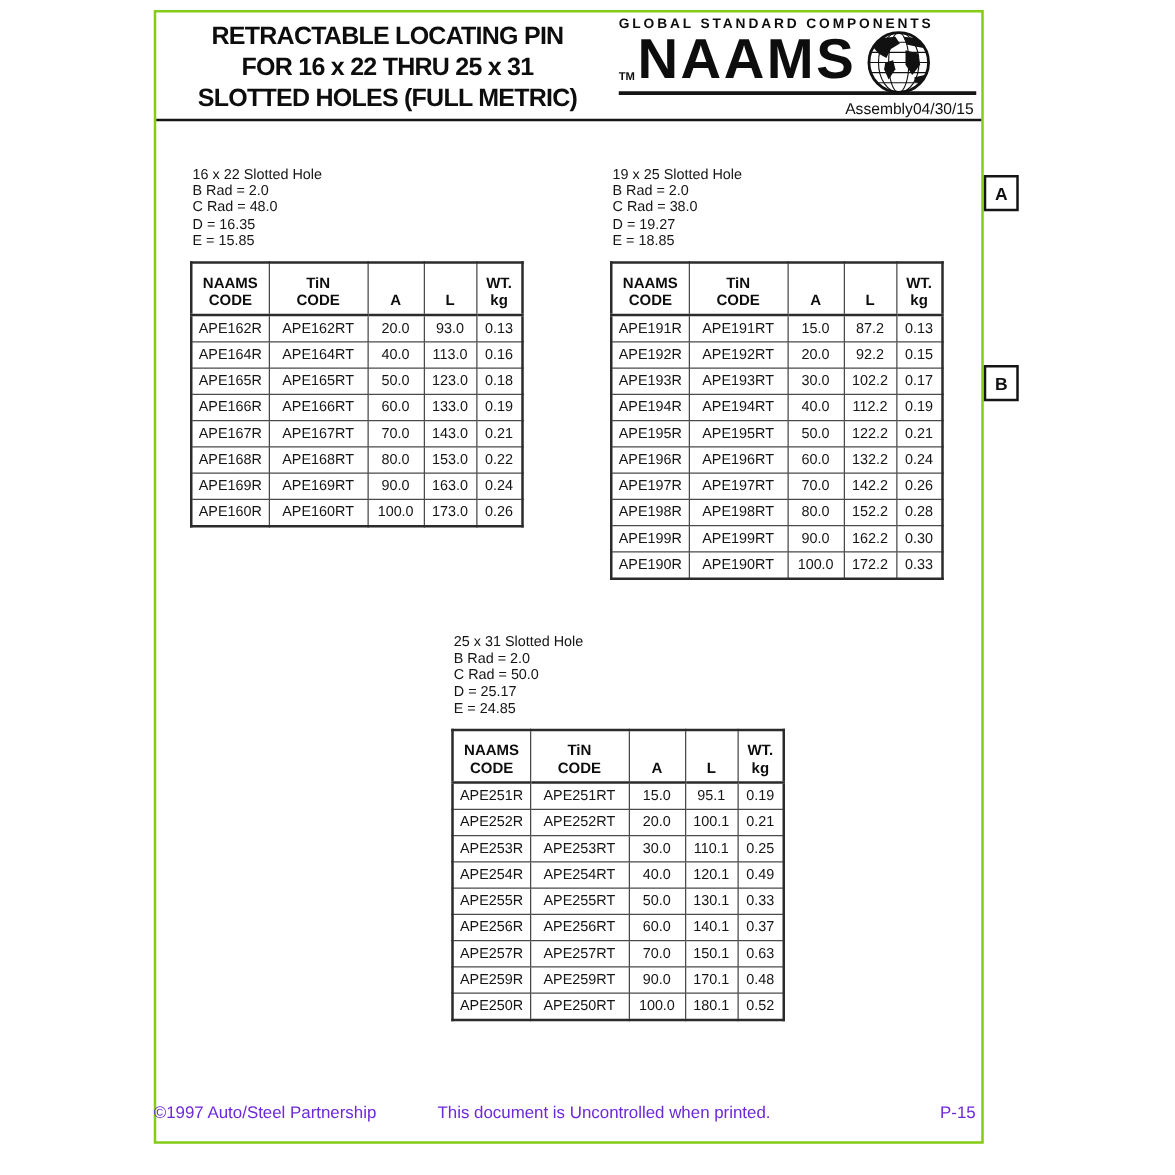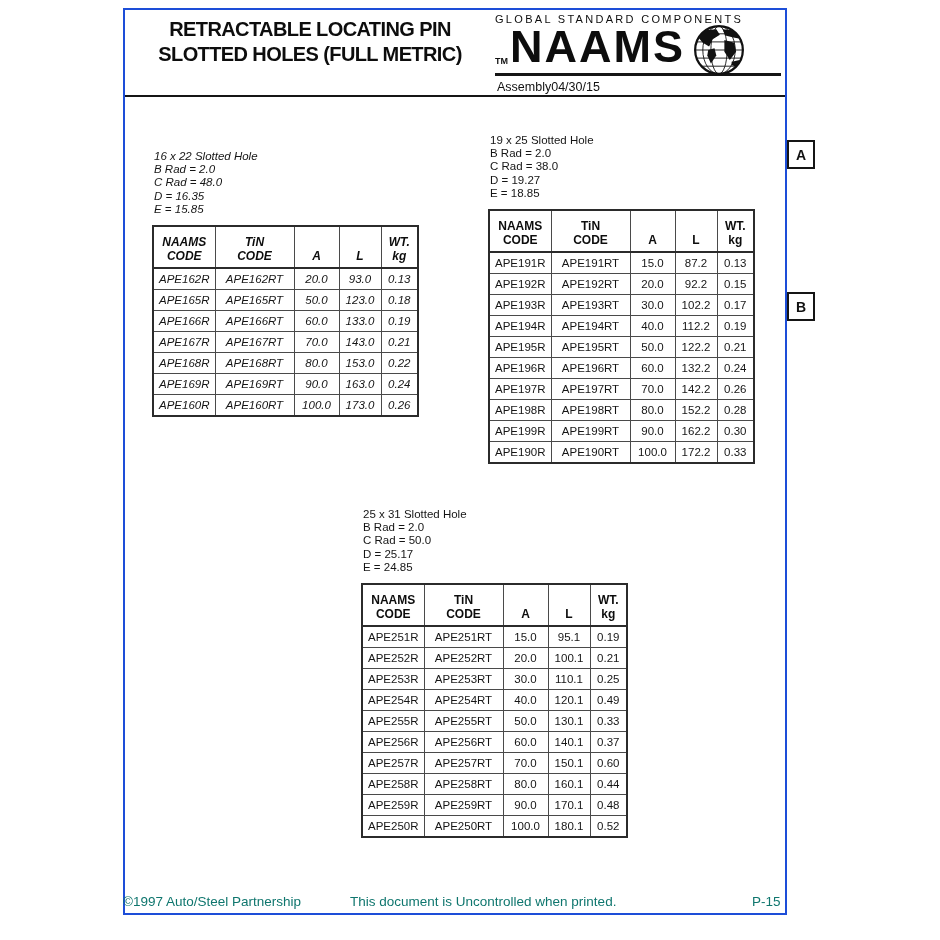--- a/index.html
+++ b/index.html
@@ -1,70 +1,71 @@
 <!DOCTYPE html>
 <html><head>
 <meta charset="utf-8">
 <style>
   html,body{margin:0;padding:0;}
   body{
     width:940px;height:940px;position:relative;background:#ffffff;
     font-family:"Liberation Sans", sans-serif;color:#111;overflow:hidden;
   }
   
-  .doc{position:absolute;left:123px;top:8px;width:660px;height:903px;border:2px solid #1d4ed8;background:#fff;}
+  .doc{position:absolute;left:123px;top:8px;width:660px;height:903px;border:2px solid #84cc16;background:#fff;}
   
   .titleblock{position:relative;width:100%;height:85px;border-bottom:2px solid #151515;}
   .title{
     position:absolute;left:4px;top:7px;width:362px;text-align:center;
     font-weight:bold;font-size:20px;line-height:25px;letter-spacing:-0.6px;color:#0d0d0d;
   }
   .brand{position:absolute;left:370px;top:3px;width:286px;}
-  .tagline{font-size:11px;font-weight:normal;letter-spacing:2.3px;white-space:nowrap;color:#0d0d0d;}
+  .tagline{font-size:11px;font-weight:bold;letter-spacing:2.3px;white-space:nowrap;color:#0d0d0d;}
   .brandrow{display:flex;align-items:flex-start;height:48px;margin-top:0;}
   .tm{font-size:9px;font-weight:bold;align-self:flex-end;margin:0 2px 7px 0;}
   .naams{font-size:45px;font-weight:bold;letter-spacing:2px;line-height:44px;color:#0d0d0d;}
   .globe{margin-left:7px;margin-top:-2px;flex:0 0 auto;}
   .brandrule{height:3px;background:#151515;margin-top:0;}
-  .brandmeta{display:flex;justify-content:flex-start;font-size:12.5px;padding:4px 2px 12px 2px;}
+  .brandmeta{display:flex;justify-content:flex-end;font-size:12.5px;padding:4px 2px 12px 2px;}
   
   .marker{
     position:absolute;width:24px;height:25px;border:2px solid #151515;background:#fff;
     display:flex;align-items:center;justify-content:center;font-size:14px;font-weight:bold;
   }
   #marker-a{left:787px;top:140px;}
   #marker-b{left:787px;top:292px;}
   
   .table-section{position:absolute;}
-  #sec-0{left:152px;top:150px;font-style:italic;}
+  #sec-0{left:152px;top:134px;}
   #sec-1{left:488px;top:134px;}
   #sec-2{left:347px;top:508px;margin-left:14px;}
   .table-info{font-size:11.5px;line-height:13.2px;margin:0 0 9px 2px;color:#151515;}
   table{border-collapse:collapse;border:2px solid #2b2b2b;background:#fff;}
   col.c1{width:62px;} col.c2{width:79px;} col.c3{width:45px;} col.c4{width:42px;} col.c5{width:37px;}
   th,td{border:1px solid #4a4a4a;text-align:center;}
   thead th{
     font-size:12px;font-weight:bold;vertical-align:bottom;
     padding:4px 2px 4px;height:32px;line-height:14px;border-bottom:2px solid #2b2b2b;color:#0d0d0d;
   }
   tbody td{font-size:11.5px;height:20px;padding:0 2px;color:#151515;}
   
-  .footer-item{position:absolute;top:882px;font-size:13.5px;color:#0f766e;margin-top:12px;}
+  .footer-item{position:absolute;top:882px;font-size:13.5px;color:#6d28d9;}
   #footer-copyright{left:123px;}
   #footer-notice{left:350px;}
   #footer-page{left:752px;}
 </style>
 </head>
 <body>
 
 <div class="doc">
 
   <div class="titleblock">
     <div class="title">
       <div>RETRACTABLE LOCATING PIN</div>
+      <div>FOR 16 x 22 THRU 25 x 31</div>
       <div>SLOTTED HOLES (FULL METRIC)</div>
     </div>
 
     <div class="brand">
       <div class="tagline">GLOBAL STANDARD COMPONENTS</div>
       <div class="brandrow">
         <span class="tm">TM</span>
         <span class="naams">NAAMS</span>
         <svg class="globe" viewBox="0 0 60 60" width="54" height="54" aria-hidden="true">
           <defs>
@@ -144,20 +145,27 @@
       </thead>
     <tbody>
         <tr>
           <td>APE162R</td>
           <td>APE162RT</td>
           <td>20.0</td>
           <td>93.0</td>
           <td>0.13</td>
         </tr>
         <tr>
+          <td>APE164R</td>
+          <td>APE164RT</td>
+          <td>40.0</td>
+          <td>113.0</td>
+          <td>0.16</td>
+        </tr>
+        <tr>
           <td>APE165R</td>
           <td>APE165RT</td>
           <td>50.0</td>
           <td>123.0</td>
           <td>0.18</td>
         </tr>
         <tr>
           <td>APE166R</td>
           <td>APE166RT</td>
           <td>60.0</td>
@@ -388,28 +396,21 @@
           <td>APE256RT</td>
           <td>60.0</td>
           <td>140.1</td>
           <td>0.37</td>
         </tr>
         <tr>
           <td>APE257R</td>
           <td>APE257RT</td>
           <td>70.0</td>
           <td>150.1</td>
-          <td>0.60</td>
-        </tr>
-        <tr>
-          <td>APE258R</td>
-          <td>APE258RT</td>
-          <td>80.0</td>
-          <td>160.1</td>
-          <td>0.44</td>
+          <td>0.63</td>
         </tr>
         <tr>
           <td>APE259R</td>
           <td>APE259RT</td>
           <td>90.0</td>
           <td>170.1</td>
           <td>0.48</td>
         </tr>
         <tr>
           <td>APE250R</td>

